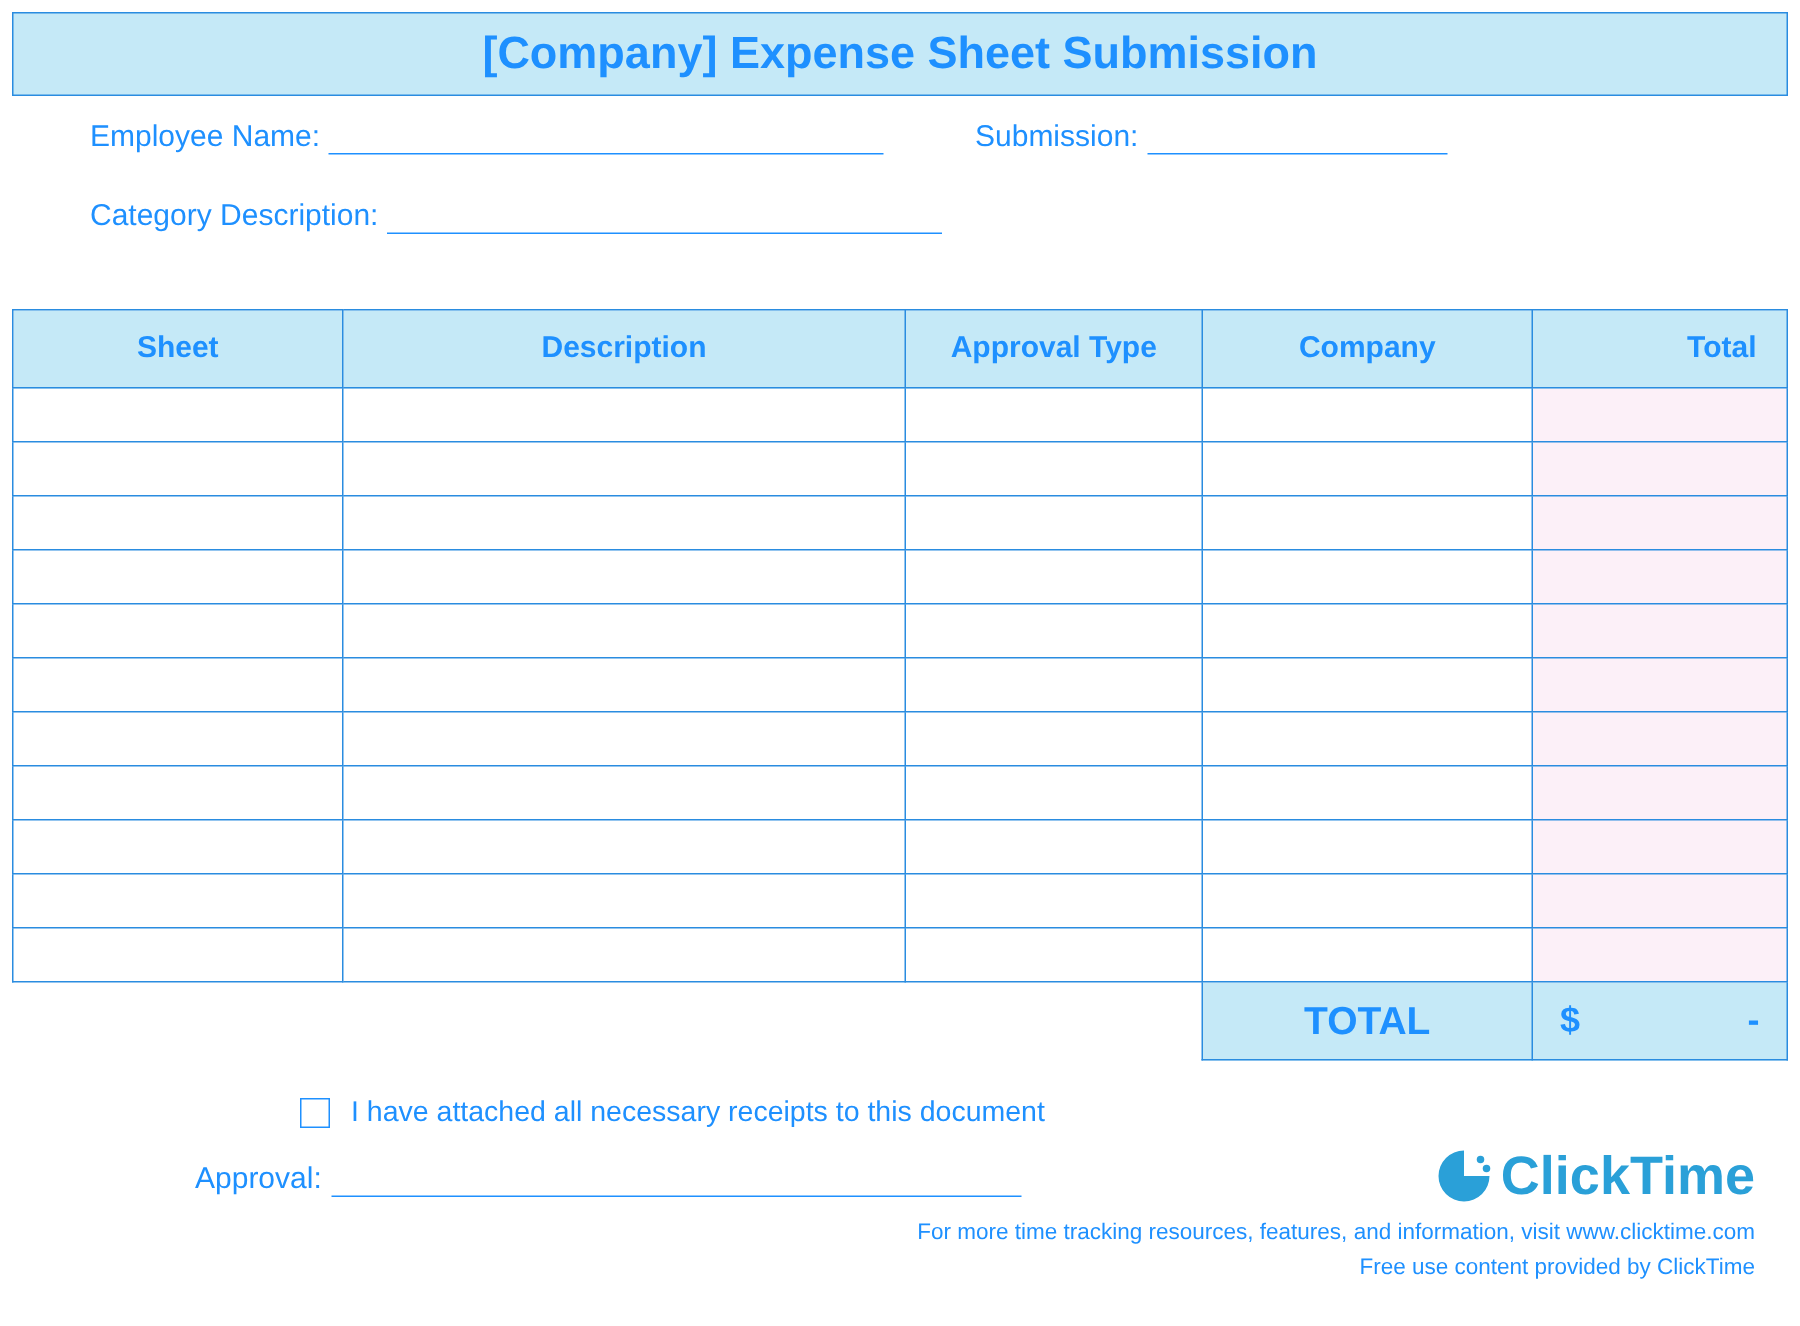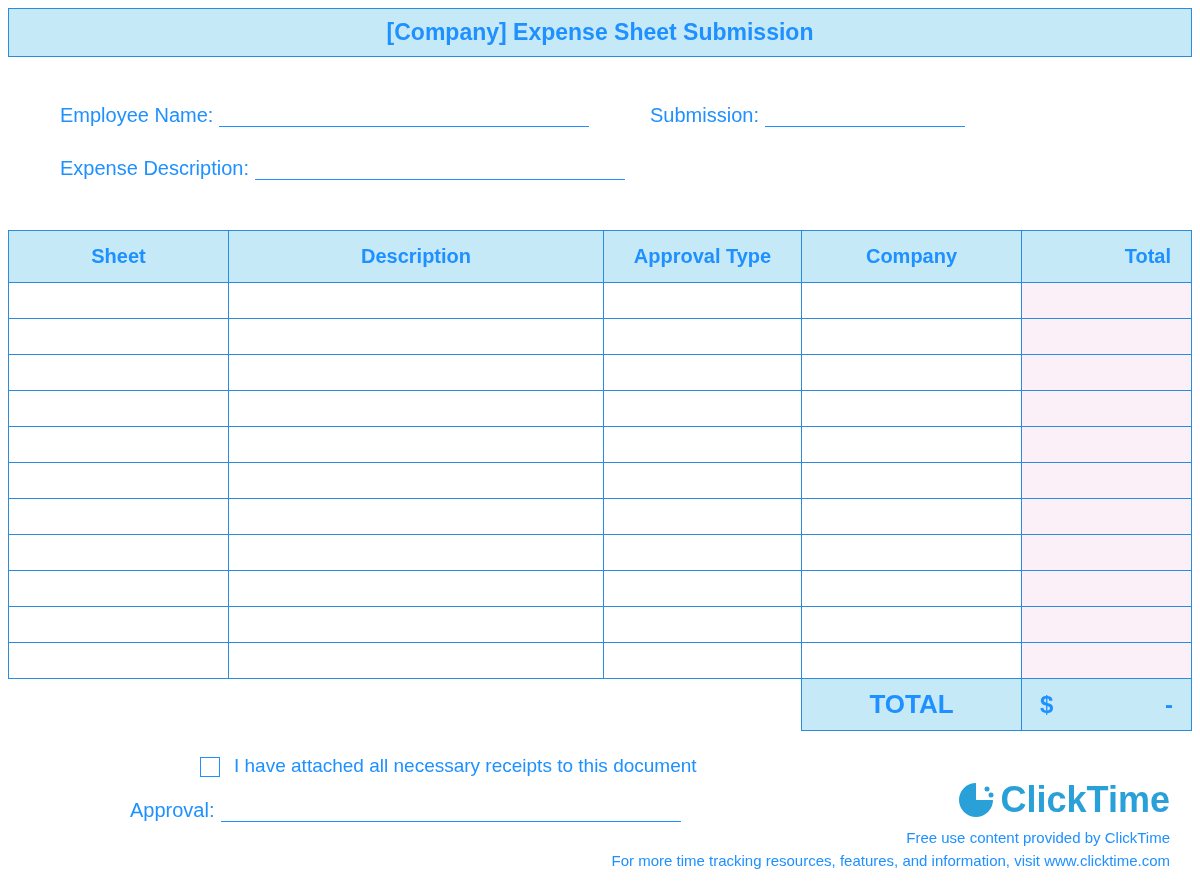--- a/index.html
+++ b/index.html
@@ -19,25 +19,25 @@
     }
     .title-bar {
       background: #c5e9f7;
       border: 1.5px solid #2a8ce0;
       text-align: center;
       padding: 10px 0;
       margin: 8px 8px 0 8px;
     }
     .title-bar h1 {
       color: #1e90ff;
-      font-size: 23px;
+      font-size: 30px;
       font-weight: bold;
     }
     .info-section {
-      padding: 47px 60px 20px 60px;
+      padding: 16px 60px 20px 60px;
       border-radius: 30px;
     }
     .info-row {
       display: flex;
       margin-bottom: 30px;
     }
     .info-field {
       display: flex;
       align-items: flex-end;
     }
@@ -114,21 +114,21 @@
       font-weight: bold;
       padding: 10px 18px;
       height: auto;
     }
     .total-val-inner {
       display: flex;
       justify-content: space-between;
     }
     .checkbox-row {
       display: flex;
-      align-items: flex-end;
+      align-items: center;
       margin: 24px 0 4px 200px;
     }
     .checkbox-box {
       width: 20px;
       height: 20px;
       border: 1.5px solid #1e90ff;
       margin-right: 14px;
     }
     .checkbox-label {
       color: #1e90ff;
@@ -139,21 +139,21 @@
       align-items: flex-end;
       margin: 22px 0 0 130px;
     }
     .approval-line {
       border-bottom: 1.5px solid #1e90ff;
       width: 460px;
       height: 22px;
     }
     .footer {
       position: absolute;
-      bottom: 12px;
+      bottom: 28px;
       right: 30px;
       text-align: right;
     }
     .logo {
       display: flex;
       align-items: center;
       justify-content: flex-end;
       margin-bottom: 6px;
     }
     .logo-icon {
@@ -187,21 +187,21 @@
         <span class="info-label">Employee Name:</span>
         <span class="info-line line-370"></span>
       </div>
       <div class="info-field right">
         <span class="info-label">Submission:</span>
         <span class="info-line line-200"></span>
       </div>
     </div>
     <div class="info-row">
       <div class="info-field left">
-        <span class="info-label">Expense Description:</span>
+        <span class="info-label">Category Description:</span>
         <span class="info-line line-370"></span>
       </div>
     </div>
   </div>
 
   <table class="expense-table">
     <thead>
       <tr>
         <th class="col-date">Sheet</th>
         <th class="col-desc">Description</th>
@@ -315,16 +315,16 @@
 
   <div class="footer">
     <div class="logo">
       <svg class="logo-icon" viewBox="0 0 42 42">
         <path d="M 21 4 A 17 17 0 1 0 38 21 L 21 21 Z" fill="#2aa0d8"></path>
         <circle cx="32" cy="10" r="2.5" fill="#2aa0d8"></circle>
         <circle cx="36" cy="16" r="2.5" fill="#2aa0d8"></circle>
       </svg>
       <span class="logo-text">ClickTime</span>
     </div>
+    <div class="footer-text">For more time tracking resources, features, and information, visit www.clicktime.com</div>
     <div class="footer-text">Free use content provided by ClickTime</div>
-    <div class="footer-text">For more time tracking resources, features, and information, visit www.clicktime.com</div>
   </div>
 </div>
 
 </body></html>

